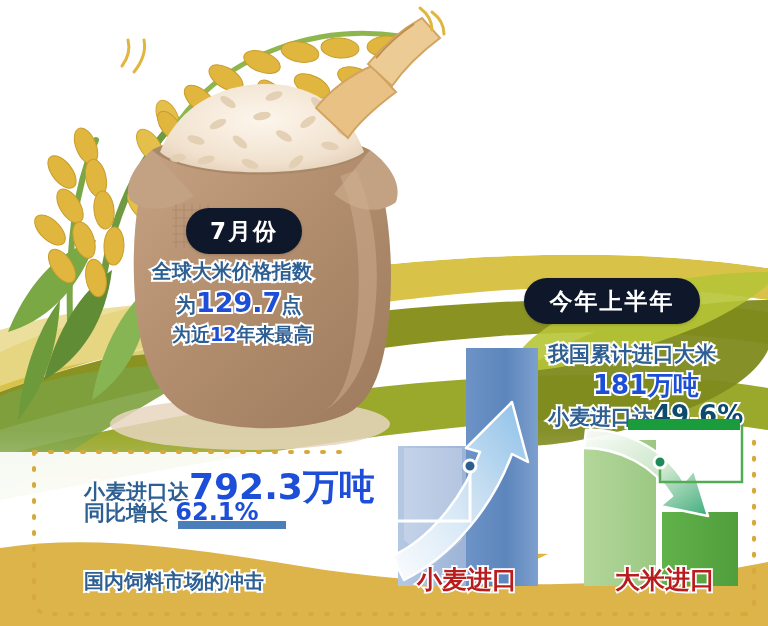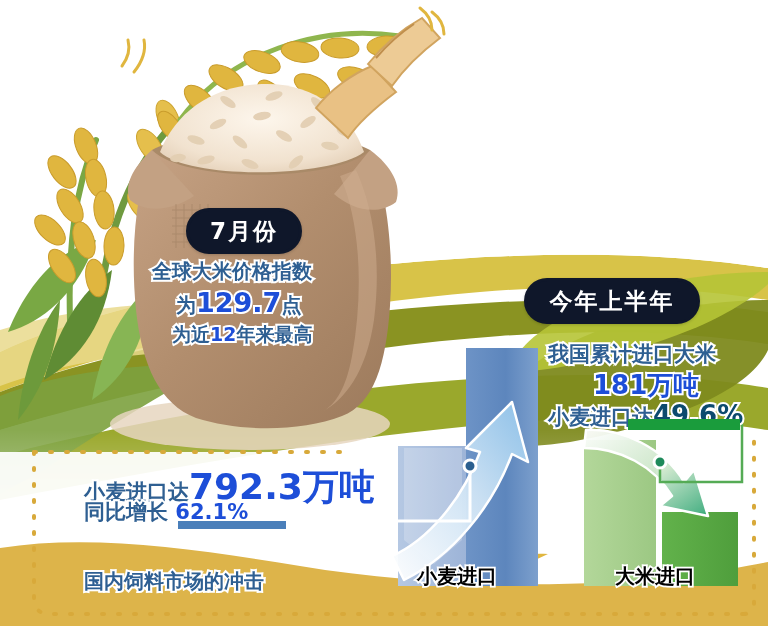--- a/index.html
+++ b/index.html
@@ -54,28 +54,28 @@
   #t-rice-lead{left:548px;top:340px;font-size:21px;text-align:center;}
   #t-rice-amt {left:593px;top:368px;font-size:21px;}
   #t-rice-amt .num{font-size:26px;}
   #t-rice-chg {left:548px;top:400px;font-size:21px;}
   #t-rice-chg .numgrn{font-size:26px;}
 
   
   #t-wheat-amt {left:84px;top:463px;font-size:21px;}
   #t-wheat-amt .num{font-size:36px;}
   #t-wheat-chg {left:84px;top:498px;font-size:21px;}
-  #t-wheat-chg .num{font-size:21px;}
+  #t-wheat-chg .num{font-size:24px;}
   #t-note1{left:84px;top:536px;font-size:20px;}
   #t-note2{left:84px;top:568px;font-size:20px;}
 
   
   .barcap{
     position:absolute;white-space:nowrap;
-    font-size:20px;font-weight:bold;color:#000000;
+    font-size:25px;font-weight:bold;color:#b91c1c;
     -webkit-text-stroke:3.5px #ffffff;paint-order:stroke fill;
   }
   #cap-wheat{left:417px;top:563px;}
   #cap-rice {left:615px;top:563px;}
 
   
   #ul-62{position:absolute;left:178px;top:521px;width:108px;height:8px;background:#4a7fba;}
   #ul-49{position:absolute;left:628px;top:419px;width:112px;height:11px;background:#1a9c3c;}
 </style>
 </head>

